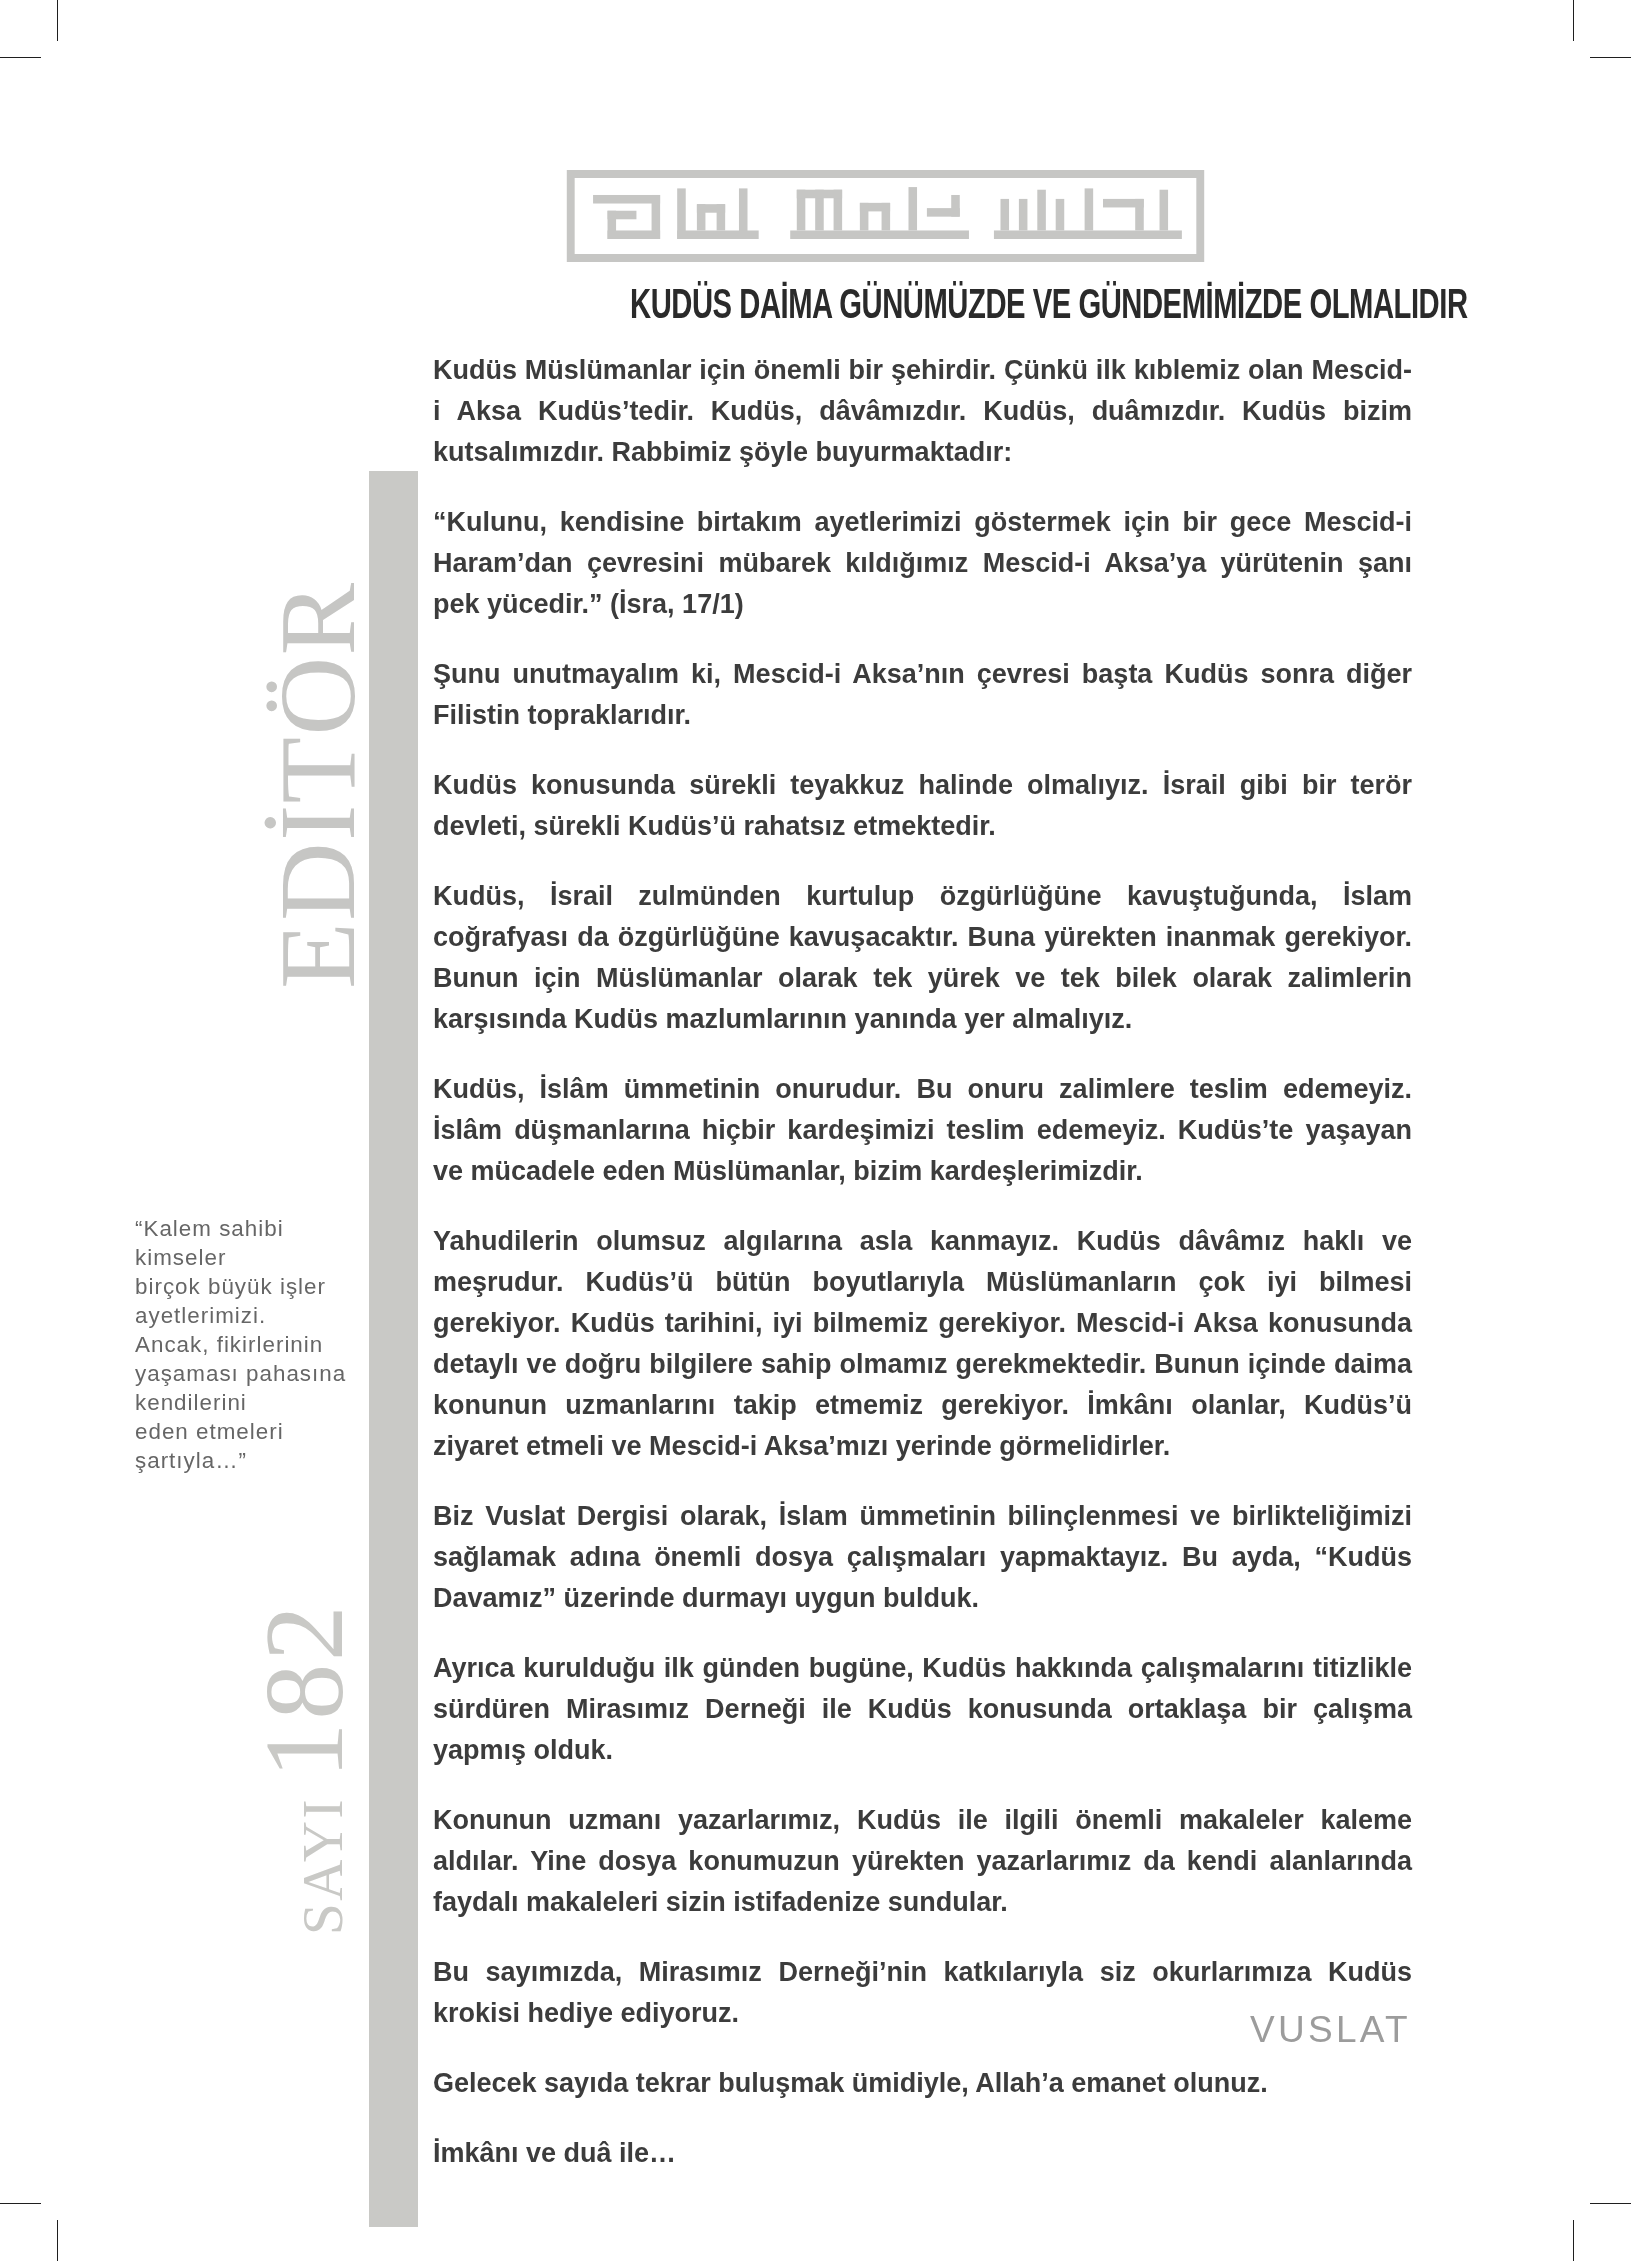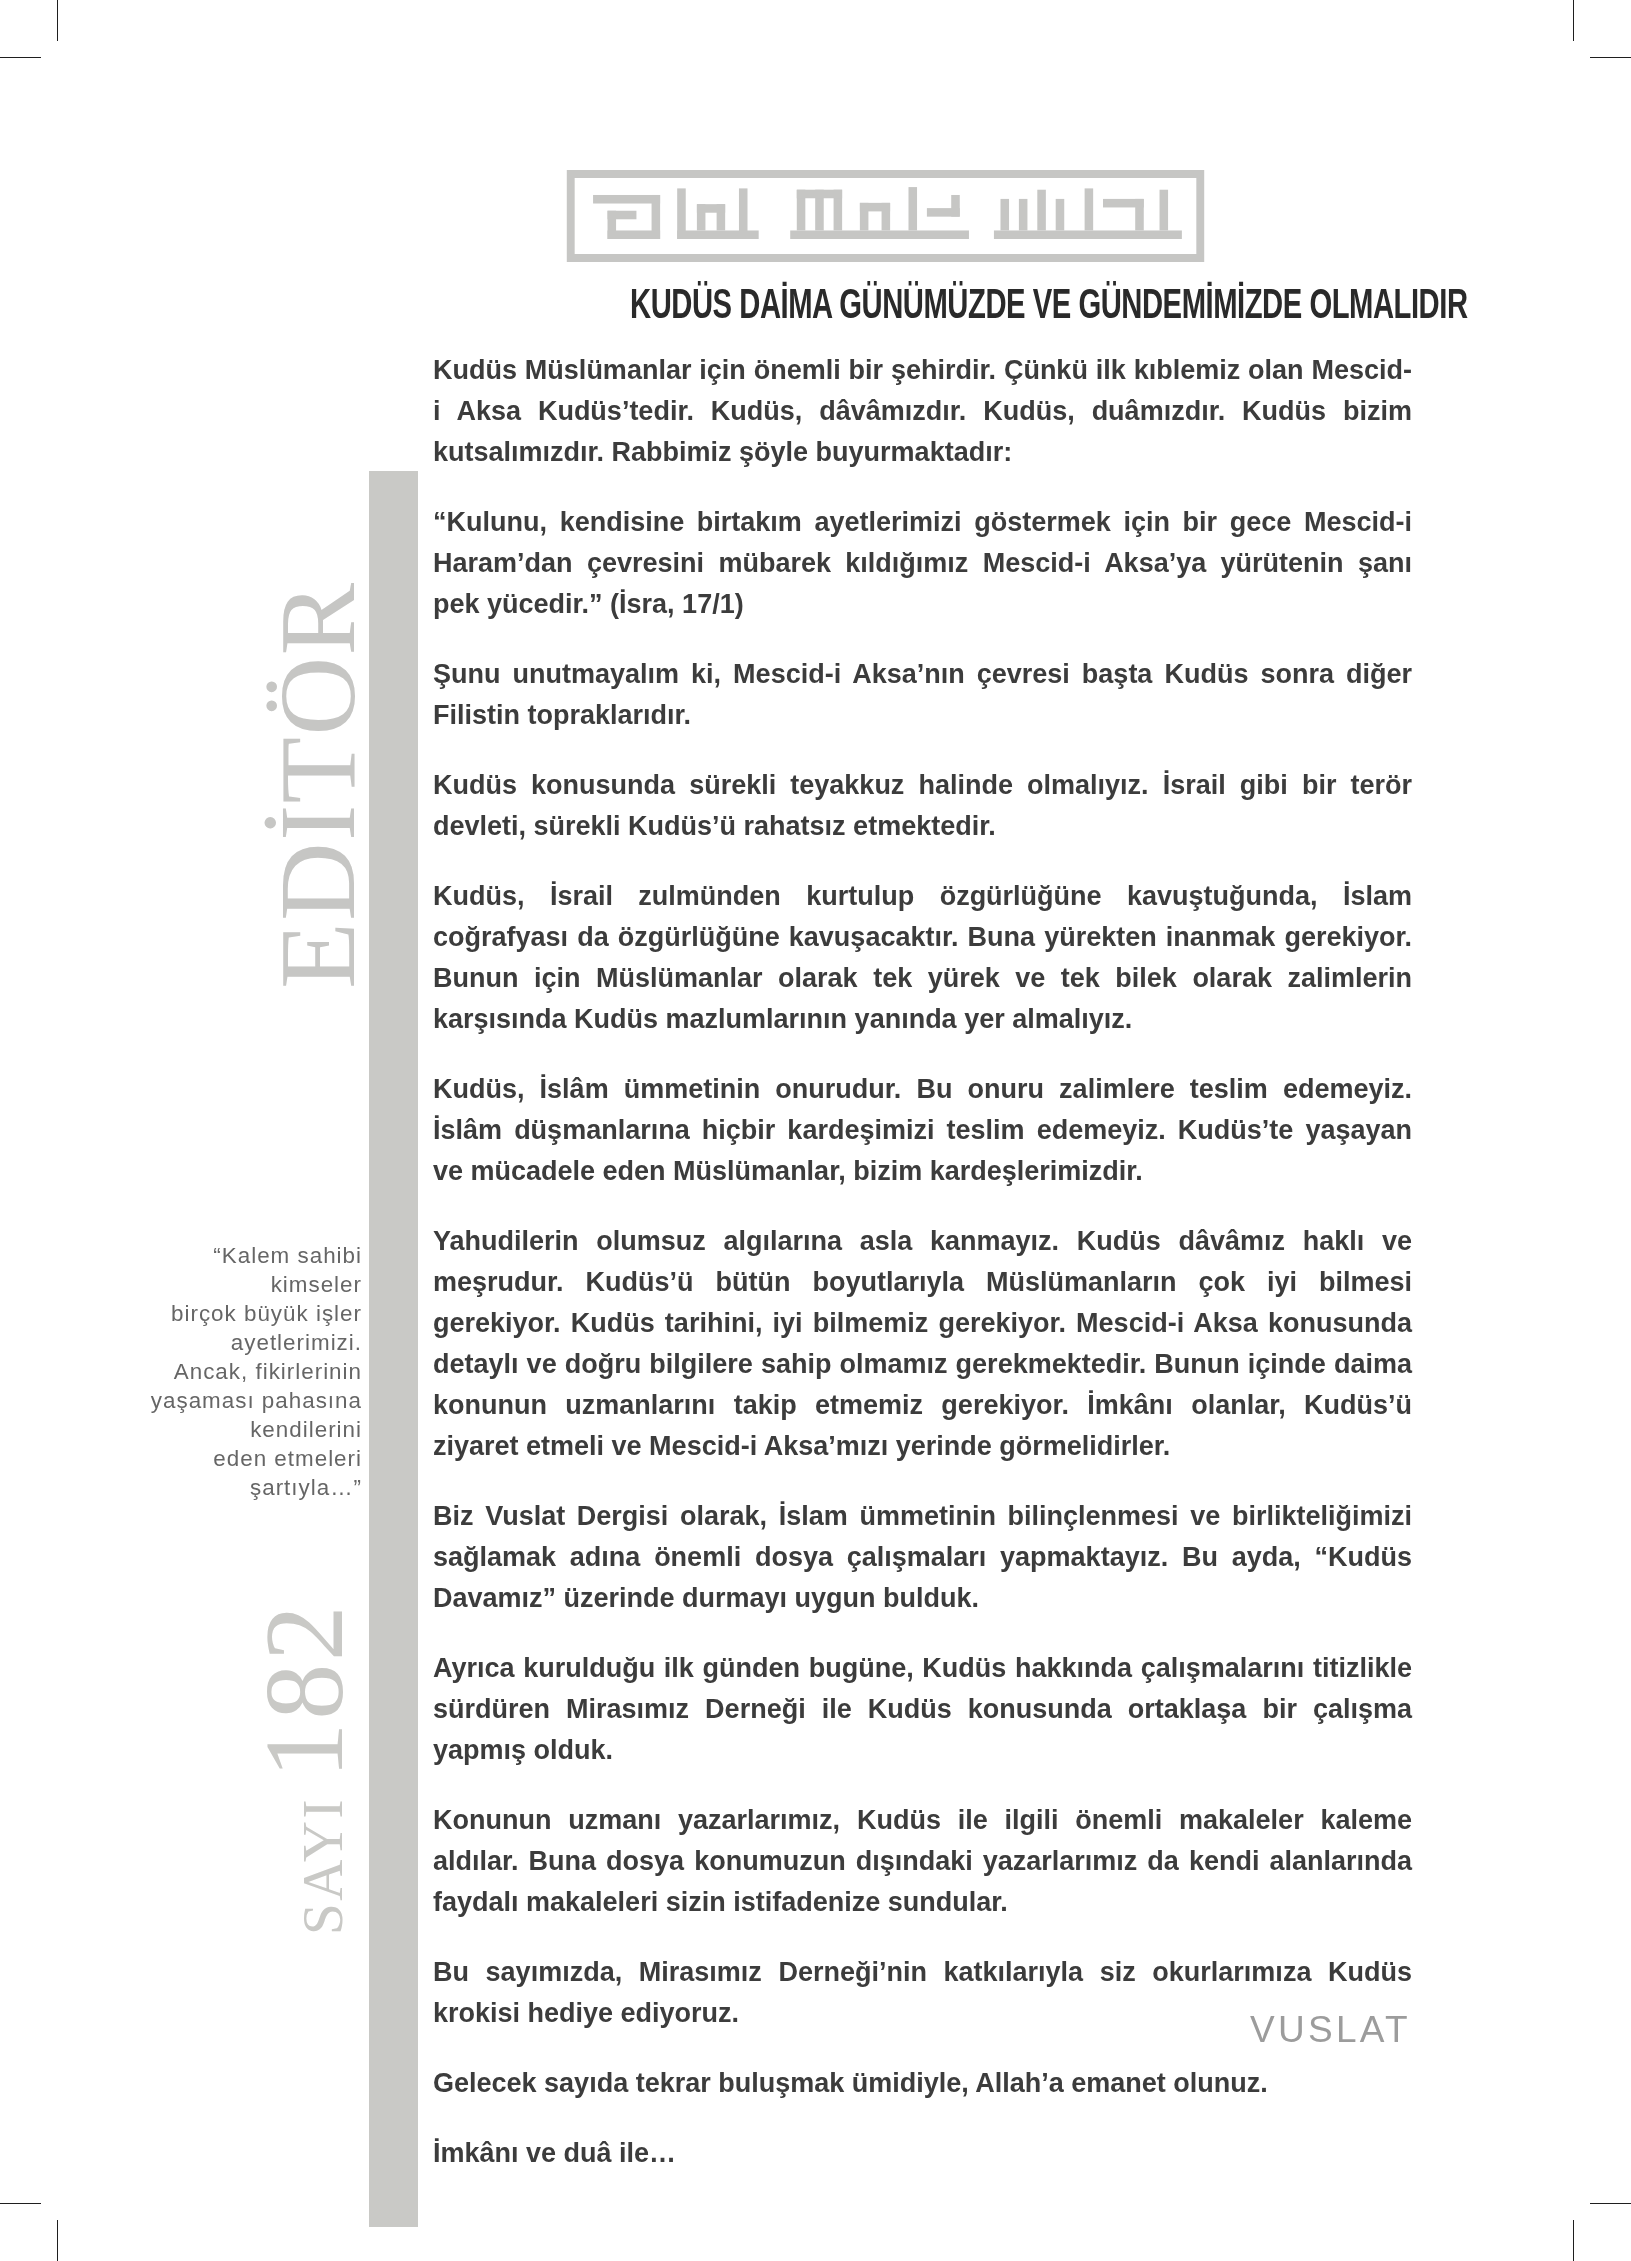--- a/index.html
+++ b/index.html
@@ -88,22 +88,22 @@
     font-family:"Liberation Serif", serif;
     color:#c9c9c6;
     line-height:125px;
   }
   .issue .issue-word{font-size:57px;letter-spacing:2.6px;vertical-align:baseline;}
   .issue .issue-num{font-size:112px;letter-spacing:2.6px;vertical-align:baseline;margin-left:18.4px;}
 
   
   .quote{
     position:absolute;
-    left:135px;top:1241px;width:227px;
-    text-align:right;
+    left:135px;top:1214px;width:227px;
+    text-align:left;
     color:#666666;
     font-size:22.4px;
     line-height:29px;
     letter-spacing:1px;
   }
   .quote span{display:block;}
 
   
   .brand{
     position:absolute;
@@ -198,21 +198,21 @@
   <div class="body-col">
       <p>Kudüs Müslümanlar için önemli bir şehirdir. Çünkü ilk kıblemiz olan Mescid-i Aksa Kudüs’tedir. Kudüs, dâvâmızdır. Kudüs, duâmızdır. Kudüs bizim kutsalımızdır. Rabbimiz şöyle buyurmaktadır:</p>
       <p>“Kulunu, kendisine birtakım ayetlerimizi göstermek için bir gece Mescid-i Haram’dan çevresini mübarek kıldığımız Mescid-i Aksa’ya yürütenin şanı pek yücedir.” (İsra, 17/1)</p>
       <p>Şunu unutmayalım ki, Mescid-i Aksa’nın çevresi başta Kudüs sonra diğer Filistin topraklarıdır.</p>
       <p>Kudüs konusunda sürekli teyakkuz halinde olmalıyız.  İsrail gibi bir terör devleti, sürekli Kudüs’ü rahatsız etmektedir.</p>
       <p>Kudüs, İsrail zulmünden kurtulup özgürlüğüne kavuştuğunda, İslam coğrafyası da özgürlüğüne kavuşacaktır. Buna yürekten inanmak gerekiyor. Bunun için Müslümanlar olarak tek yürek ve tek bilek olarak zalimlerin karşısında Kudüs mazlumlarının yanında yer almalıyız.</p>
       <p>Kudüs, İslâm ümmetinin onurudur. Bu onuru zalimlere teslim edemeyiz. İslâm düşmanlarına hiçbir kardeşimizi teslim edemeyiz. Kudüs’te yaşayan ve mücadele eden Müslümanlar, bizim kardeşlerimizdir.</p>
       <p>Yahudilerin olumsuz algılarına asla kanmayız. Kudüs dâvâmız haklı ve meşrudur.  Kudüs’ü bütün boyutlarıyla Müslümanların çok iyi bilmesi gerekiyor. Kudüs tarihini, iyi bilmemiz gerekiyor. Mescid-i Aksa konusunda detaylı ve doğru bilgilere sahip olmamız gerekmektedir. Bunun içinde daima konunun uzmanlarını takip etmemiz gerekiyor.  İmkânı olanlar, Kudüs’ü ziyaret etmeli ve Mescid-i Aksa’mızı yerinde görmelidirler.</p>
       <p>Biz Vuslat Dergisi olarak, İslam ümmetinin bilinçlenmesi ve birlikteliğimizi sağlamak adına önemli dosya çalışmaları yapmaktayız. Bu ayda, “Kudüs Davamız” üzerinde durmayı uygun bulduk.</p>
       <p>Ayrıca kurulduğu ilk günden bugüne, Kudüs hakkında çalışmalarını titizlikle sürdüren Mirasımız Derneği ile Kudüs konusunda ortaklaşa bir çalışma yapmış olduk.</p>
-      <p>Konunun uzmanı yazarlarımız, Kudüs ile ilgili önemli makaleler kaleme aldılar. Buna dosya konumuzun dışındaki yazarlarımız da kendi alanlarında faydalı makaleleri sizin istifadenize sundular.</p>
+      <p>Konunun uzmanı yazarlarımız, Kudüs ile ilgili önemli makaleler kaleme aldılar. Yine dosya konumuzun yürekten yazarlarımız da kendi alanlarında faydalı makaleleri sizin istifadenize sundular.</p>
       <p>Bu sayımızda, Mirasımız Derneği’nin katkılarıyla siz okurlarımıza Kudüs krokisi hediye ediyoruz.</p>
       <p>Gelecek sayıda tekrar buluşmak ümidiyle, Allah’a emanet olunuz.</p>
       <p>İmkânı ve duâ ile…</p>
     </div>
 
   <div class="brand">VUSLAT</div>
 
 </div>
 
 

